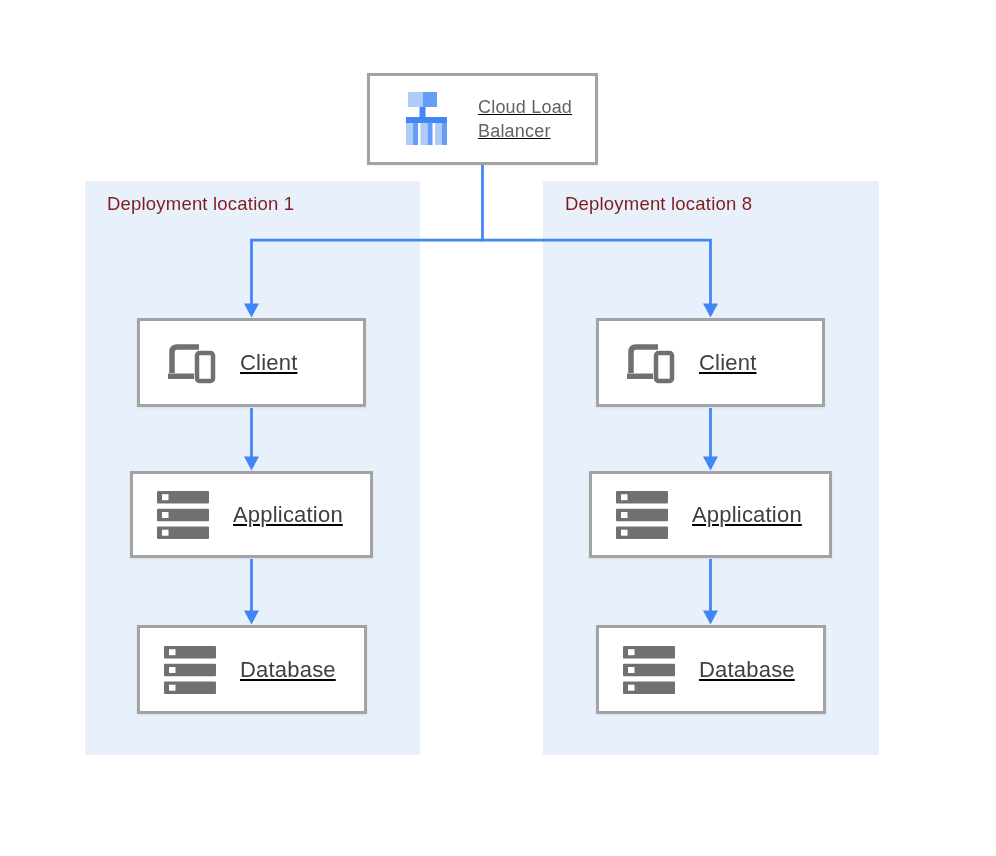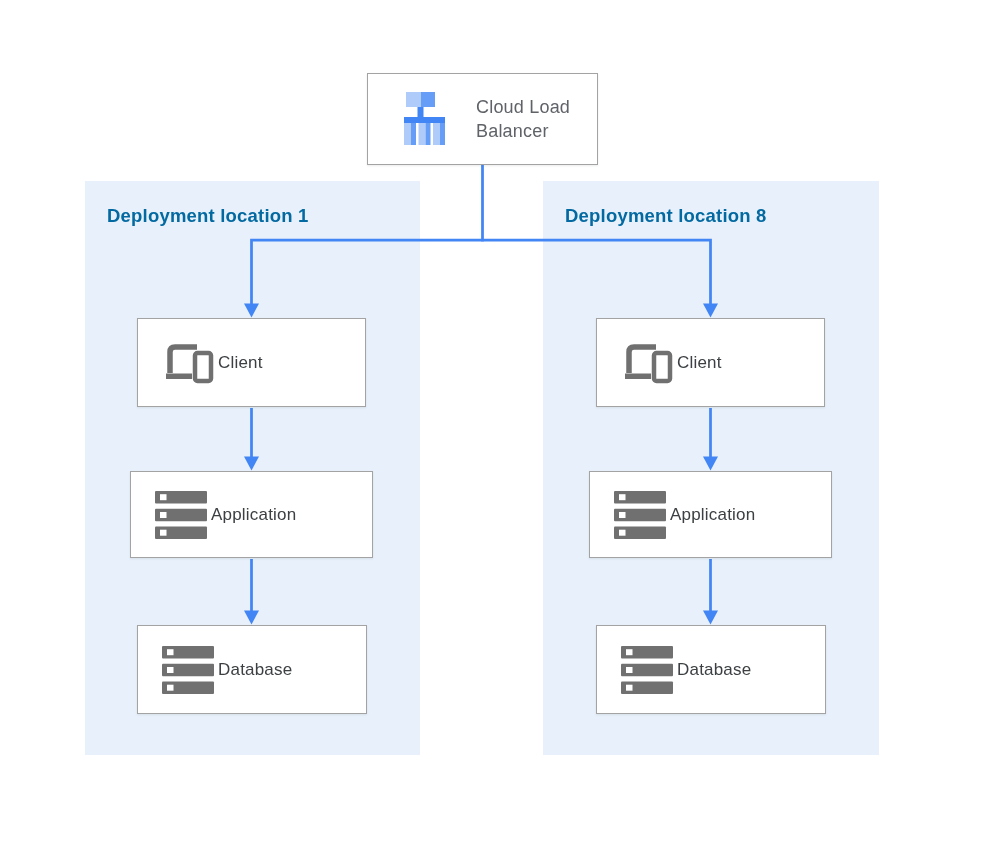--- a/index.html
+++ b/index.html
@@ -3,27 +3,27 @@
 <meta charset="utf-8">
 <style>
   html,body{margin:0;padding:0;background:#fff;}
   body{width:996px;height:856px;position:relative;font-family:"Liberation Sans",sans-serif;-webkit-font-smoothing:antialiased;}
   .stage{position:relative;width:996px;height:856px;overflow:hidden;background:#ffffff;}
 
   
   .region{position:absolute;top:181px;height:574px;background:#e8f1fb;}
   .region-1{left:85px;width:335px;}
   .region-2{left:543px;width:336px;}
-  .region-label{position:absolute;left:22px;top:24px;font-size:18.5px;line-height:22px;color:#0369a1;letter-spacing:.2px;white-space:nowrap;font-weight:bold;}
+  .region-label{position:absolute;left:22px;top:12px;font-size:18.5px;line-height:22px;color:#7f1d1d;letter-spacing:.2px;white-space:nowrap;}
 
   
-  .node{position:absolute;background:#ffffff;border:1px solid #a3a3a3;box-shadow:0 1px 2px rgba(60,64,67,.10);
-        display:flex;align-items:center;box-sizing:border-box;padding-left:22px;}
+  .node{position:absolute;background:#ffffff;border:3px solid #a3a3a3;box-shadow:0 1px 2px rgba(60,64,67,.10);
+        display:flex;align-items:center;box-sizing:border-box;padding-left:22px;text-decoration:underline;}
   .icon-wrap{width:58px;display:flex;align-items:center;justify-content:center;flex:0 0 auto;}
-  .node-label{font-size:17px;color:#3c4043;letter-spacing:.2px;white-space:nowrap;}
+  .node-label{margin-left:20px;font-size:22px;color:#3c4043;letter-spacing:.2px;white-space:nowrap;}
 
   .lb-node{left:367px;top:73px;width:231px;height:92px;padding-left:28px;}
   .lb-label{margin-left:22px;font-size:18px;line-height:24px;color:#5f6368;letter-spacing:.2px;}
 
   .client-1{left:137px;top:318px;width:229px;height:89px;}
   .app-1   {left:130px;top:471px;width:243px;height:87px;}
   .db-1    {left:137px;top:625px;width:230px;height:89px;}
   .client-2{left:596px;top:318px;width:229px;height:89px;}
   .app-2   {left:589px;top:471px;width:243px;height:87px;}
   .db-2    {left:596px;top:625px;width:230px;height:89px;}

